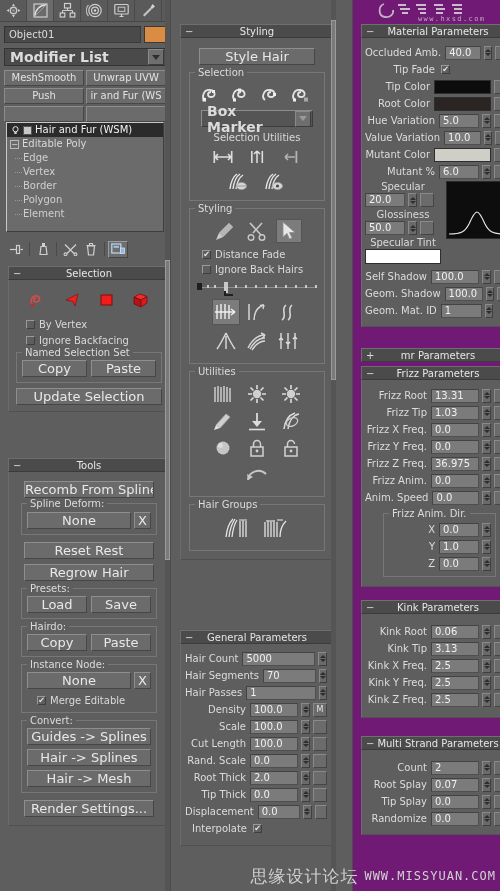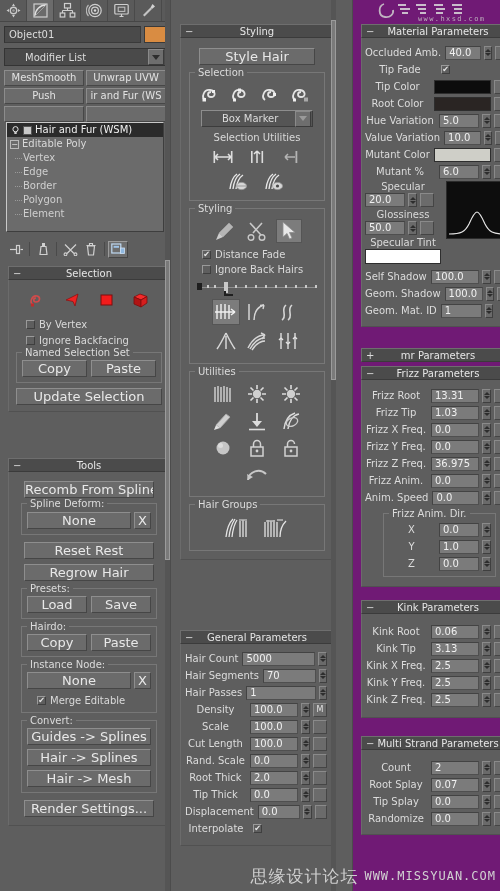--- a/index.html
+++ b/index.html
@@ -44,21 +44,21 @@
     font-family:"DejaVu Sans","Liberation Sans",sans-serif;
   }
   .colorchip { width:22px; height:17px; background:#d98c42; border:1px solid #3a3a3a; }
 
   
   .combo {
     position:absolute; left:4px; top:48px; width:162px; height:18px;
     background:#4a4a4a; border:1px solid #343434;
     display:flex; align-items:center; cursor:pointer;
   }
-  .combo .txt { flex:1; padding-left:20px; font-size:10px; color:#dcdcdc; }
+  .combo .txt { flex:1; padding-left:5px; font-size:14px; color:#dcdcdc;font-weight:bold; }
   .combo .arrow {
     width:16px; height:16px; margin-right:1px;
     background:#6e6e6e; border:1px solid #8a8a8a; border-right-color:#3c3c3c; border-bottom-color:#3c3c3c;
     display:flex; align-items:center; justify-content:center;
   }
   .tri-down { width:0;height:0;border-left:4px solid transparent;border-right:4px solid transparent;border-top:5px solid #2e2e2e; }
 
   
   .qbtns { position:absolute; left:4px; top:70px; width:162px; }
   .qrow { display:flex; gap:2px; margin-bottom:2px; }
@@ -124,21 +124,21 @@
   .cb { display:flex; align-items:center; gap:4px; height:14px; font-size:10px; cursor:pointer; }
   .cbbox {
     width:9px;height:9px; background:#5e5e5e; border:1px solid #9a9a9a;
     border-right-color:#3f3f3f; border-bottom-color:#3f3f3f;
     display:flex;align-items:center;justify-content:center;
     color:#e8e8e8; font-size:8px; line-height:7px;
   }
 
   
   .prow { display:flex; align-items:center; height:15px; margin-bottom:2px; gap:3px; }
-  .plabel { flex:1; text-align:center; font-size:10px; color:#dcdcdc; white-space:nowrap; padding-right:1px; }
+  .plabel { flex:1; text-align:right; font-size:10px; color:#dcdcdc; white-space:nowrap; padding-right:1px; }
   .pfield {
     width:48px; height:14px; background:#7b7b7b;
     border:1px solid #4f4f4f; border-top-color:#434343; border-left-color:#434343;
     color:#f0f0f0; font-size:10px; line-height:12px; padding-left:3px; white-space:nowrap; overflow:hidden;
   }
   .pfield.w60 { width:76px; }
   .pfield.w40 { width:40px; }
   .spin {
     width:9px; height:14px; background:#6a6a6a; border:1px solid #8a8a8a;
     border-right-color:#3f3f3f; border-bottom-color:#3f3f3f;
@@ -269,24 +269,24 @@
             </svg>
         </span>
         <span class="sqicon"></span>
         <span>Hair and Fur (WSM)</span>
       </div>
       <div class="stack-item">
         <span class="plusbox">−</span>
         <span>Editable Poly</span>
       </div>
       <div class="stack-item sub">
+          <span>Edge</span>
+        </div>
+      <div class="stack-item sub">
           <span>Vertex</span>
-        </div>
-      <div class="stack-item sub">
-          <span>Edge</span>
         </div>
       <div class="stack-item sub">
           <span>Border</span>
         </div>
       <div class="stack-item sub">
           <span>Polygon</span>
         </div>
       <div class="stack-item sub">
           <span>Element</span>
         </div>

